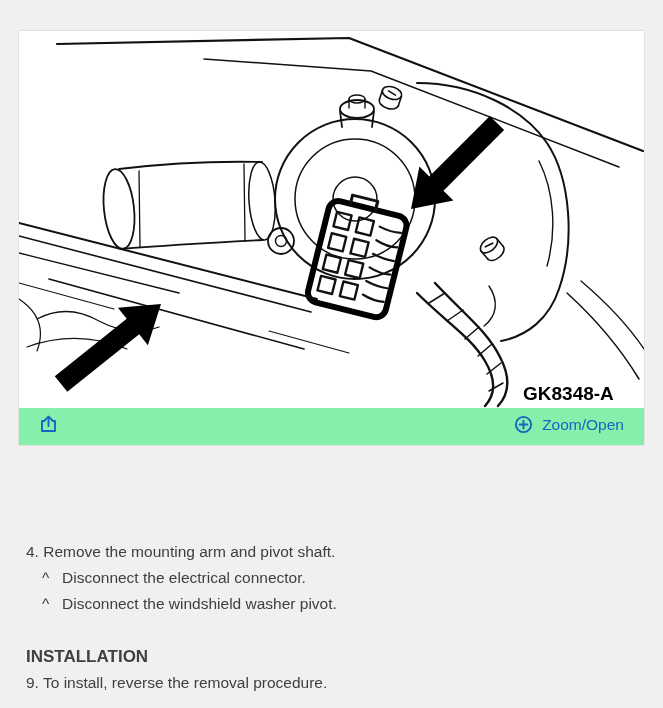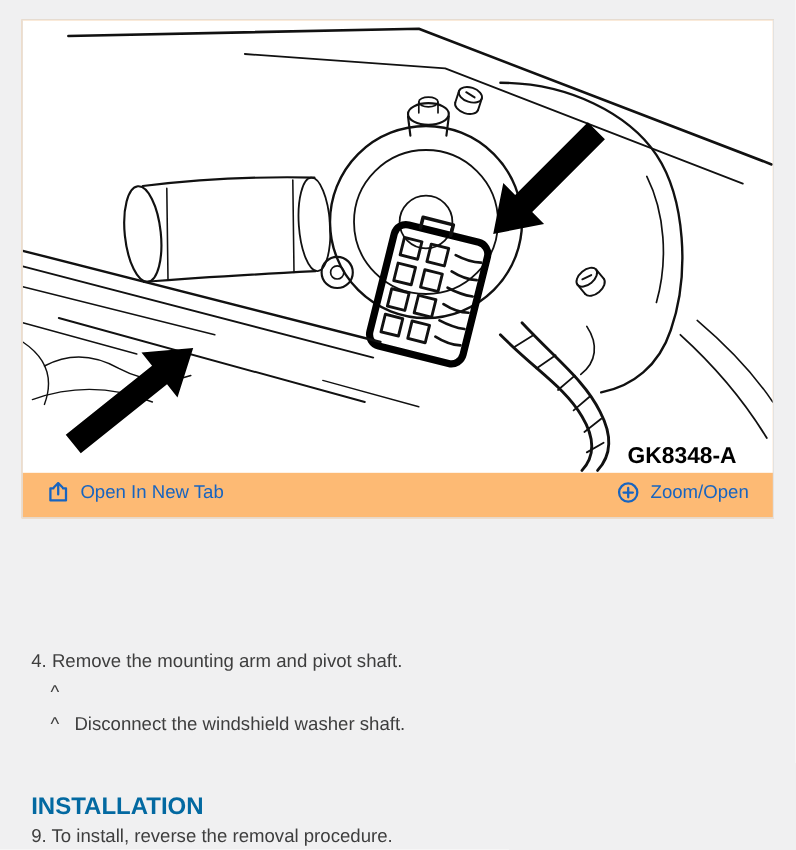--- a/index.html
+++ b/index.html
@@ -5,22 +5,22 @@
   * { margin:0; padding:0; box-sizing:border-box; }
   html,body { width:663px; height:708px; }
   body {
     background:#f0f0f1;
     font-family:"Liberation Sans","DejaVu Sans",sans-serif;
     position:relative;
     overflow:hidden;
     color:var(--text,#3e3e3e);
   }
   .figure-card {
-    position:absolute; left:18px; top:16px; width:627px;
-    background:#fdba74; border:1px solid #e2e2e2;
+    position:absolute; left:18px; top:30px; width:627px;
+    background:#86efac; border:1px solid #e2e2e2;
   }
   .figure-area { width:625px; height:377px; overflow:hidden; background:#fff; }
   .figure-area svg { display:block; }
   .figure-toolbar {
     display:flex; align-items:center; justify-content:space-between;
     padding:7px 20px 11px 20px;
   }
   .tool-link {
     display:inline-flex; align-items:center; gap:9px;
     color:var(--link,#1764c0); font-size:15.5px; cursor:pointer;
@@ -28,22 +28,22 @@
   }
   .tool-link svg { display:block; }
   .instructions {
     position:absolute; left:26px; top:539px; right:20px;
     font-size:15.5px; line-height:26px; color:var(--text,#3e3e3e);
   }
   .sub-step { margin-left:16px; display:flex; }
   .sub-step .marker { width:10px; flex:0 0 auto; }
   .sub-step .sub-text { margin-left:10px; }
   .install-heading {
-    font-weight:bold; color:#0369a1; font-size:20px;
-    margin-top:42px;
+    font-weight:bold; color:#404040; font-size:17px;
+    margin-top:27px;
   }
 </style>
 </head>
 <body>
 
 <div class="figure-card">
 
   <div class="figure-area">
     <svg viewBox="0 0 625 377" width="625" height="377" xmlns="http://www.w3.org/2000/svg">
       <g fill="none" stroke="#111" stroke-width="1.8" stroke-linecap="round" stroke-linejoin="round">
@@ -129,38 +129,38 @@
 
   <div class="figure-toolbar">
     <a class="tool-link">
       <span>
         <svg width="19" height="19" viewBox="0 0 19 19" fill="none" stroke="#1764c0" stroke-width="1.9" stroke-linecap="round" stroke-linejoin="round">
           <path d="M 5.5 6 H 3 V 16 H 16 V 6 H 13.5"></path>
           <path d="M 9.5 11 V 2"></path>
           <path d="M 6 5 L 9.5 1.6 L 13 5"></path>
         </svg>
       </span>
-      <span>Open In New Tab</span>
     </a>
     <a class="tool-link">
       <span>
         <svg width="19" height="19" viewBox="0 0 19 19" fill="none" stroke="#1764c0" stroke-width="1.9" stroke-linecap="round">
           <circle cx="9.5" cy="9.5" r="7.6"></circle>
           <path d="M 9.5 5.6 V 13.4 M 5.6 9.5 H 13.4"></path>
         </svg>
       </span>
       <span>Zoom/Open</span>
     </a>
   </div>
 </div>
 
 <div class="instructions">
   <div class="step">4. Remove the mounting arm and pivot shaft.</div>
   <div class="sub-step">
     <span class="marker">^</span>
+    <span class="sub-text">Disconnect the electrical connector.</span>
   </div>
   <div class="sub-step">
     <span class="marker">^</span>
-    <span class="sub-text">Disconnect the windshield washer shaft.</span>
+    <span class="sub-text">Disconnect the windshield washer pivot.</span>
   </div>
   <div class="install-heading">INSTALLATION</div>
   <div class="step">9. To install, reverse the removal procedure.</div>
 </div>
 
 </body></html>

